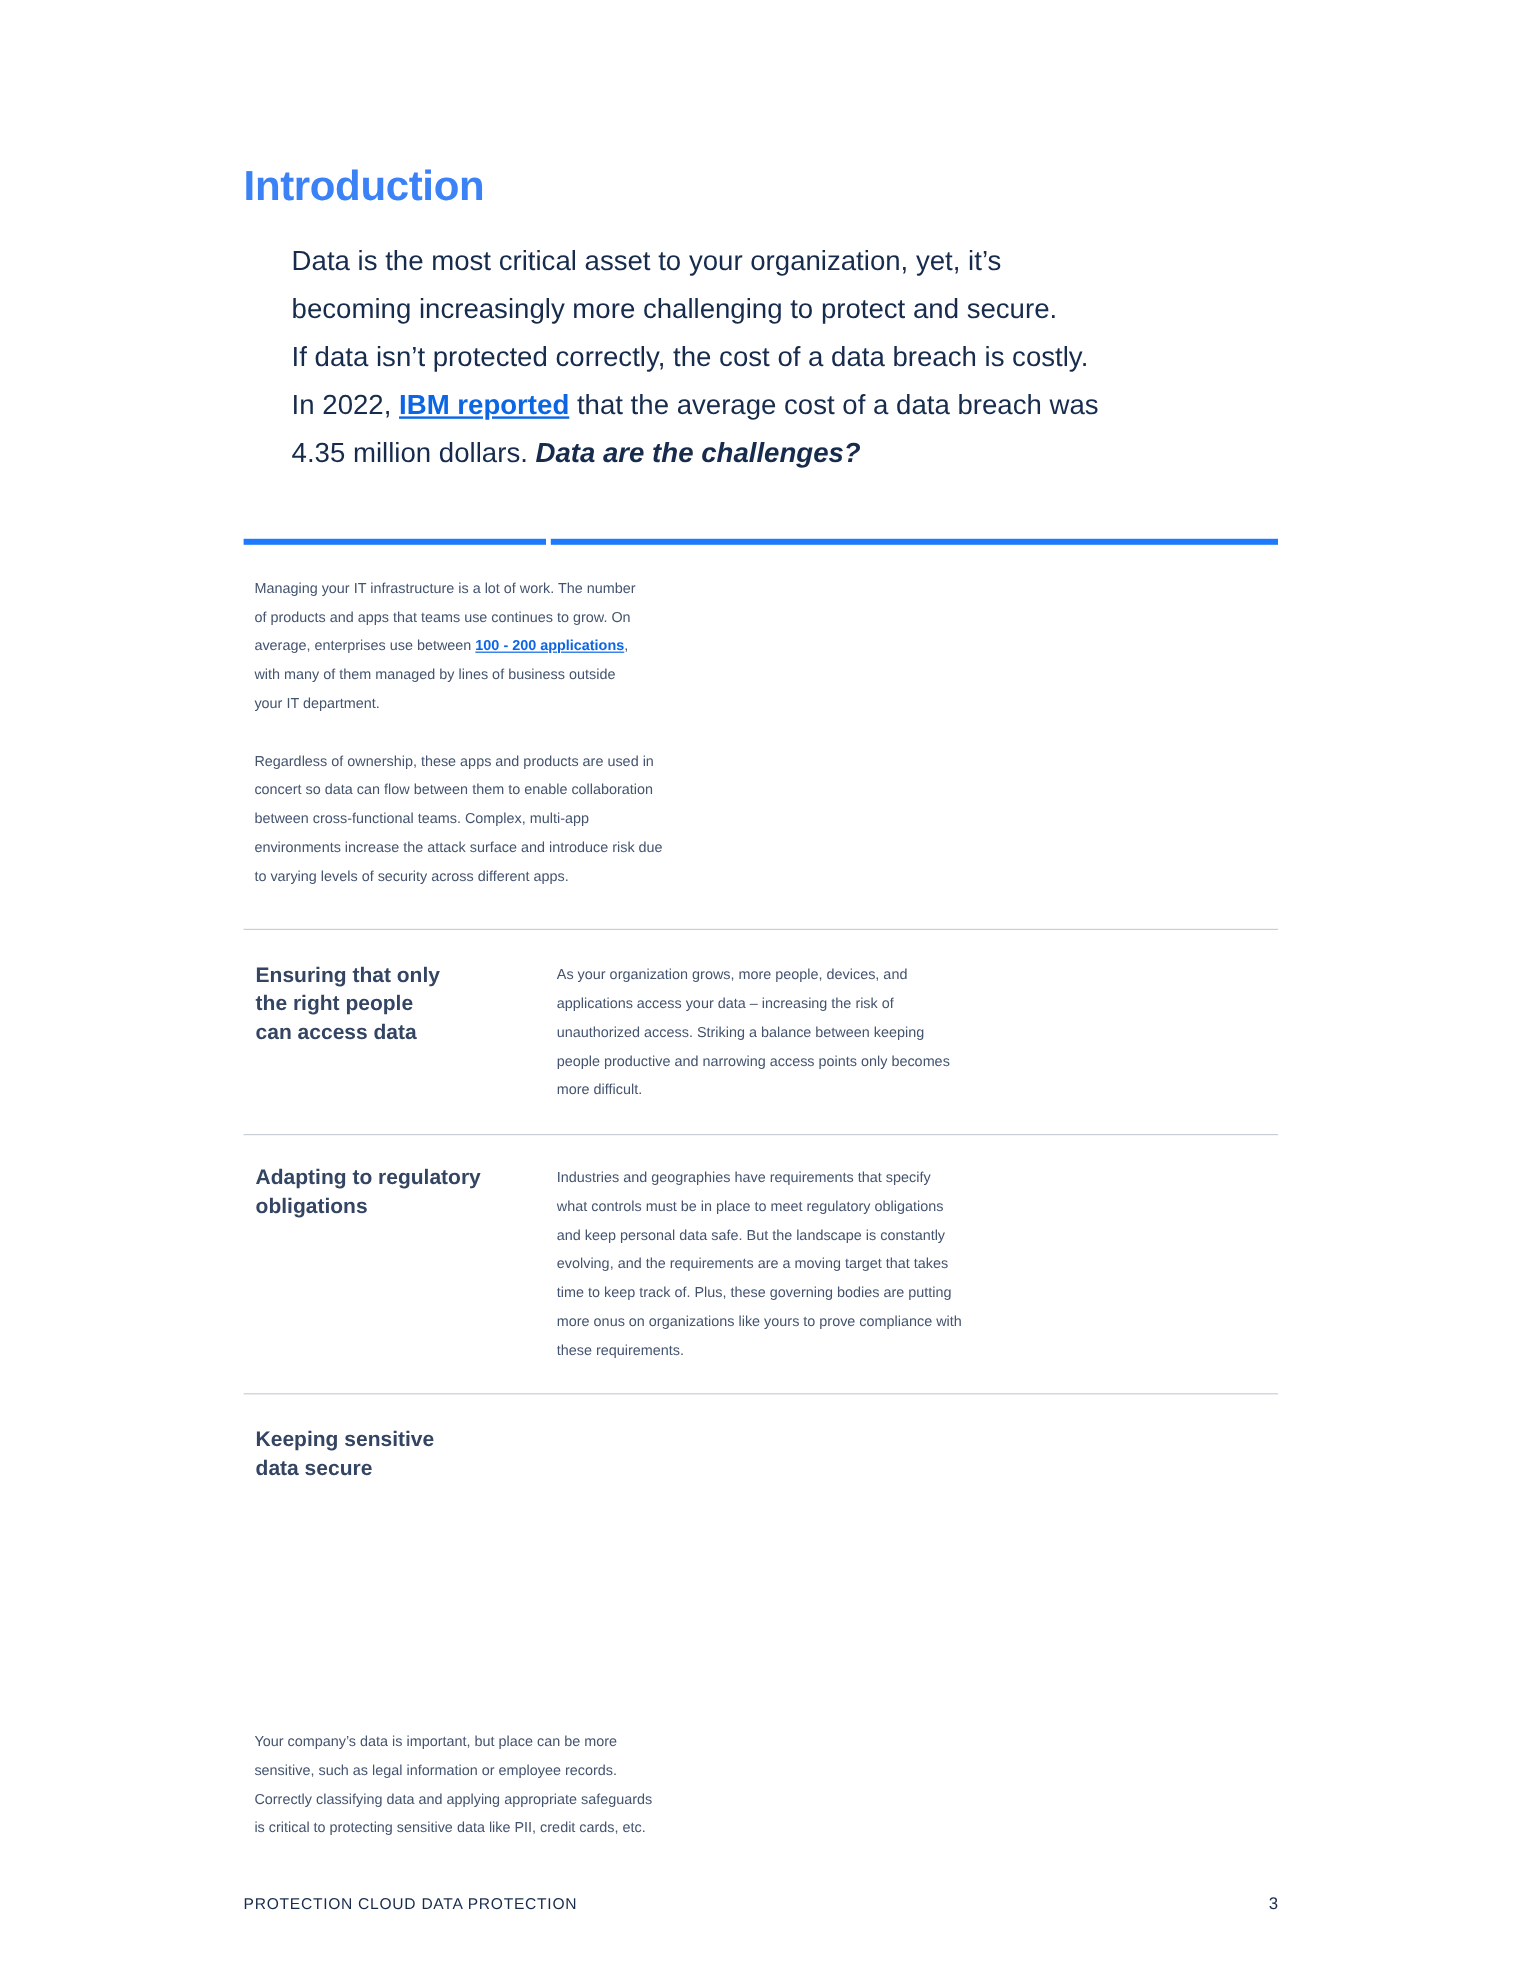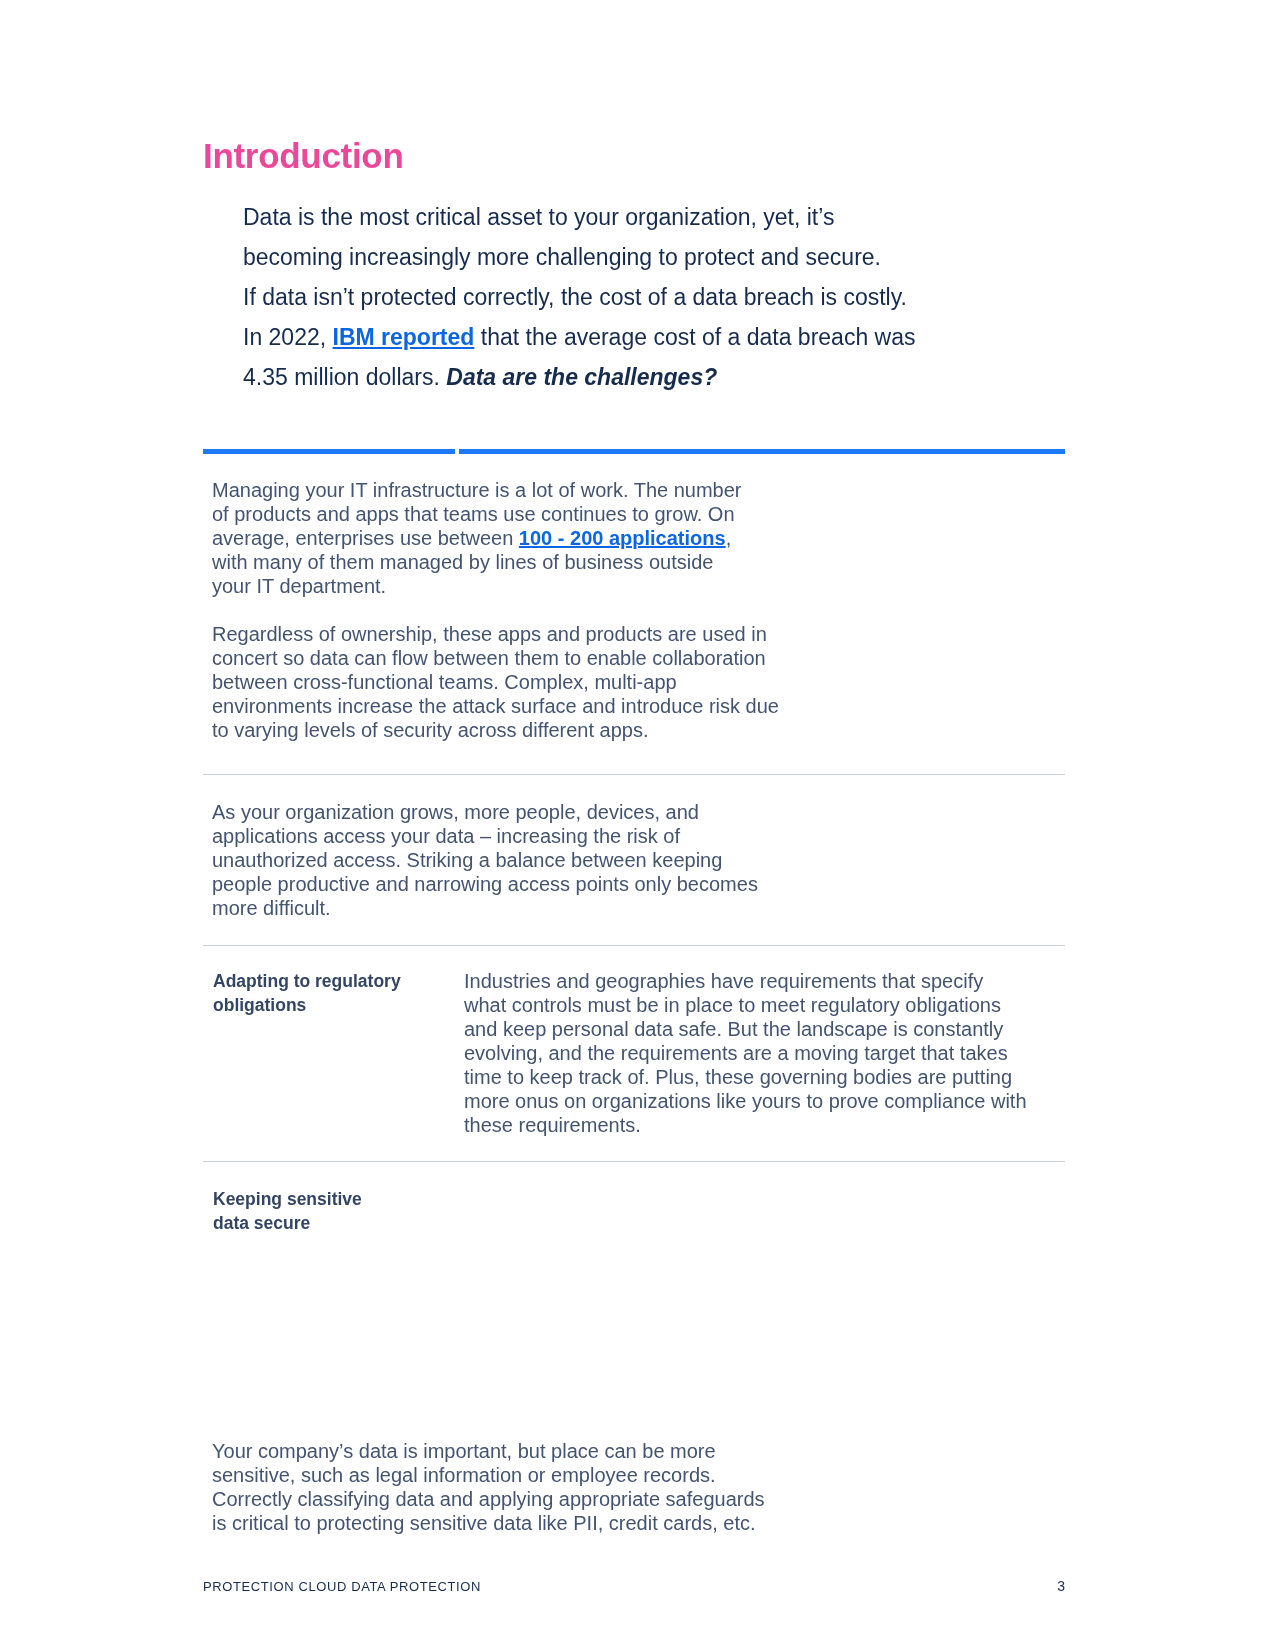--- a/index.html
+++ b/index.html
@@ -13,21 +13,21 @@
     overflow: hidden;
   }
   .page-title {
     position: absolute;
     left: 203px;
     top: 134px;
     font-size: 35px;
     line-height: 44px;
     font-weight: bold;
     letter-spacing: -0.3px;
-    color: #ec4899;
+    color: #3b82f6;
     text-align: center;
   }
   .intro {
     position: absolute;
     left: 203px;
     top: 197px;
     width: 862px;
     font-size: 23px;
     line-height: 40px;
     color: #172B4D;
@@ -74,21 +74,21 @@
     padding-right: 20px;
     font-size: 17.5px;
     line-height: 24px;
     font-weight: bold;
     color: #344563;
     white-space: pre-line;
   }
   .row-desc {
     flex: 1;
     padding-left: 9px;
-    font-size: 20px;
+    font-size: 12px;
     line-height: 24px;
     color: #44546F;
     white-space: pre-line;
   }
   .footer {
     position: absolute;
     left: 203px;
     top: 1578px;
     width: 862px;
     display: flex;
@@ -133,20 +133,23 @@
 your IT department.
 
 Regardless of ownership, these apps and products are used in
 concert so data can flow between them to enable collaboration
 between cross-functional teams. Complex, multi-app
 environments increase the attack surface and introduce risk due
 to varying levels of security across different apps.</span></div>
     </div>
 
     <div class="t-row r2">
+      <div class="row-heading">Ensuring that only
+the right people
+can access data</div>
       <div class="row-desc"><span class="run-normal">As your organization grows, more people, devices, and
 applications access your data – increasing the risk of
 unauthorized access. Striking a balance between keeping
 people productive and narrowing access points only becomes
 more difficult.</span></div>
     </div>
 
     <div class="t-row r3">
       <div class="row-heading">Adapting to regulatory
 obligations</div>

